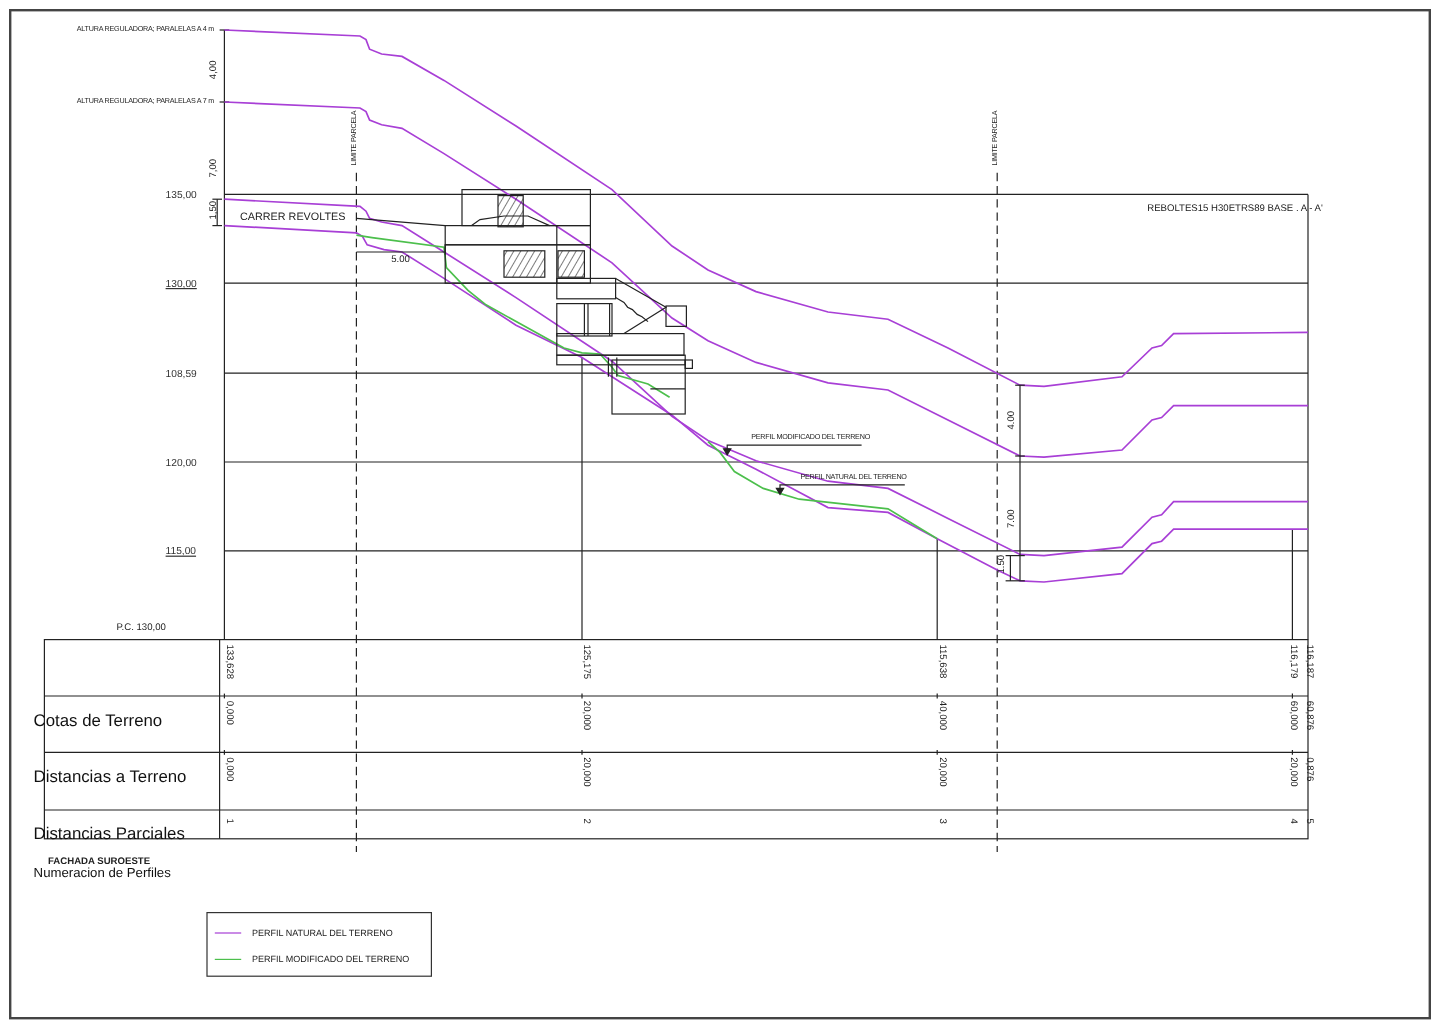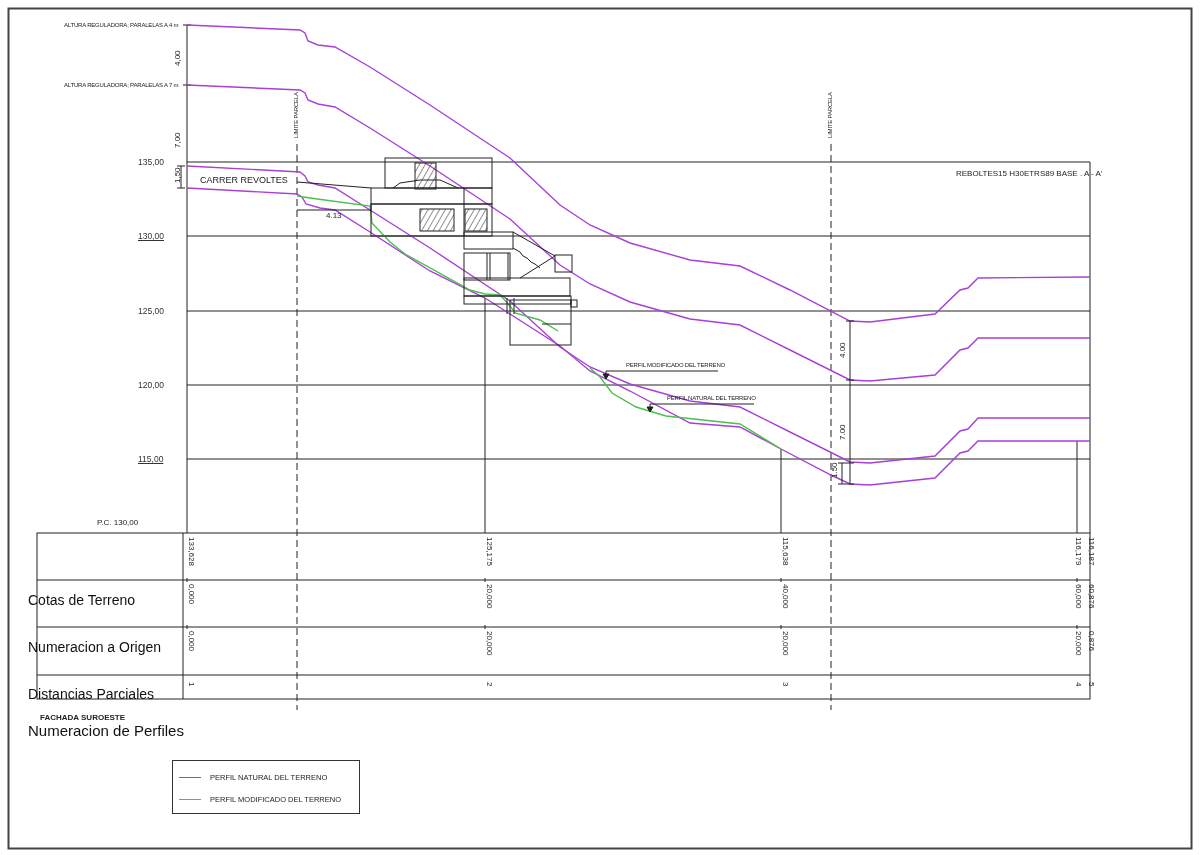--- a/index.html
+++ b/index.html
@@ -151,41 +151,41 @@
 <div class="lbl tiny" style="left:64px; top:82px;">ALTURA REGULADORA; PARALELAS A 7 m</div>
 <div class="lbl small rot" style="left:173px; top:66px;">4,00</div>
 <div class="lbl small rot" style="left:173px; top:148px;">7,00</div>
 
 <div class="lbl tiny rot" style="left:293px; top:138px;">LIMITE PARCELA</div>
 <div class="lbl tiny rot" style="left:827px; top:138px;">LIMITE PARCELA</div>
 
 <div class="lbl small" style="left:928px; top:169px;padding-left:28px;">REBOLTES15 H30ETRS89 BASE . A - A'</div>
 <div class="lbl small" style="left:200px; top:175px; font-size:9px;">CARRER REVOLTES</div>
 <div class="lbl small rot" style="left:173px; top:183px;">1,50</div>
-<div class="lbl small" style="left:326px; top:211px;">4.13</div>
+<div class="lbl small" style="left:326px; top:211px;">5.00</div>
 
 <div class="lbl axis" style="left:138px; top:157px;">135,00</div>
 <div class="lbl axis" style="left:138px; top:231px;text-decoration:underline;">130,00</div>
-<div class="lbl axis" style="left:138px; top:306px;">125,00</div>
+<div class="lbl axis" style="left:138px; top:306px;">108,59</div>
 <div class="lbl axis" style="left:138px; top:380px;">120,00</div>
 <div class="lbl axis" style="left:138px; top:454px;text-decoration:underline;">115,00</div>
 
 <div class="lbl tiny" style="left:626px; top:362px;">PERFIL MODIFICADO DEL TERRENO</div>
 <div class="lbl tiny" style="left:667px; top:395px;">PERFIL NATURAL DEL TERRENO</div>
 
 <div class="lbl small rot" style="left:838px; top:358px;">4.00</div>
 <div class="lbl small rot" style="left:838px; top:440px;">7.00</div>
 <div class="lbl small rot" style="left:830px; top:478px;">1.50</div>
 
 <div class="lbl small" style="left:97px; top:518px;">P.C. 130,00</div>
 
 <div class="row-label" style="top:548px;">Cotas de Terreno</div>
-<div class="row-label" style="top:595px;">Numeracion a Origen</div>
+<div class="row-label" style="top:595px;">Distancias a Terreno</div>
 <div class="row-label" style="top:642px;">Distancias Parciales</div>
-<div class="row-label" style="top:678px; font-size:15px;">Numeracion de Perfiles</div>
+<div class="row-label" style="top:678px; font-size:11px;">Numeracion de Perfiles</div>
 
 <div class="vert-val" style="left:196px; top:537px;">133,628</div>
 <div class="vert-val" style="left:196px; top:584px;">0,000</div>
 <div class="vert-val" style="left:196px; top:631px;">0,000</div>
 <div class="vert-val" style="left:196px; top:682px;">1</div>
 
 <div class="vert-val" style="left:494px; top:537px;">125,175</div>
 <div class="vert-val" style="left:494px; top:584px;">20,000</div>
 <div class="vert-val" style="left:494px; top:631px;">20,000</div>
 <div class="vert-val" style="left:494px; top:682px;">2</div>

